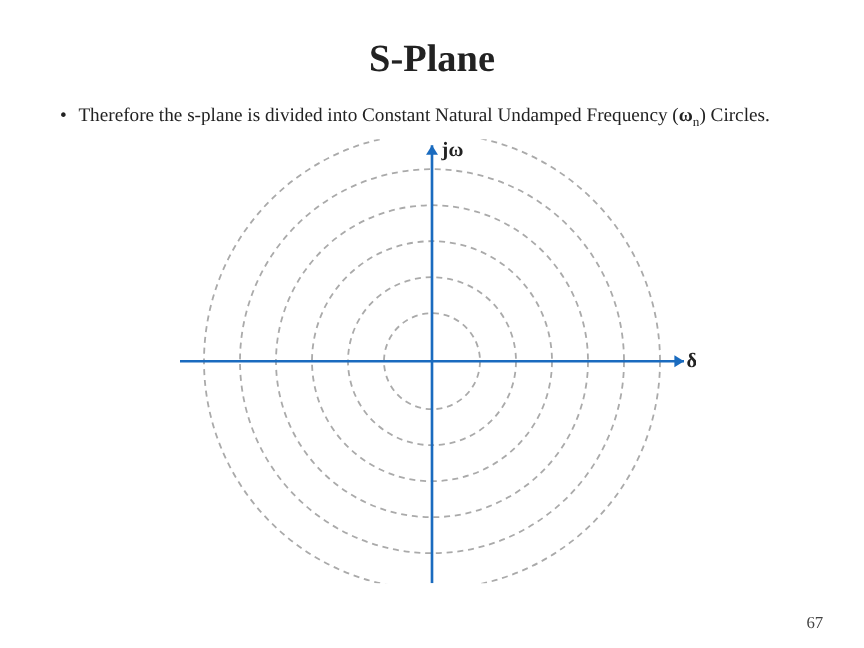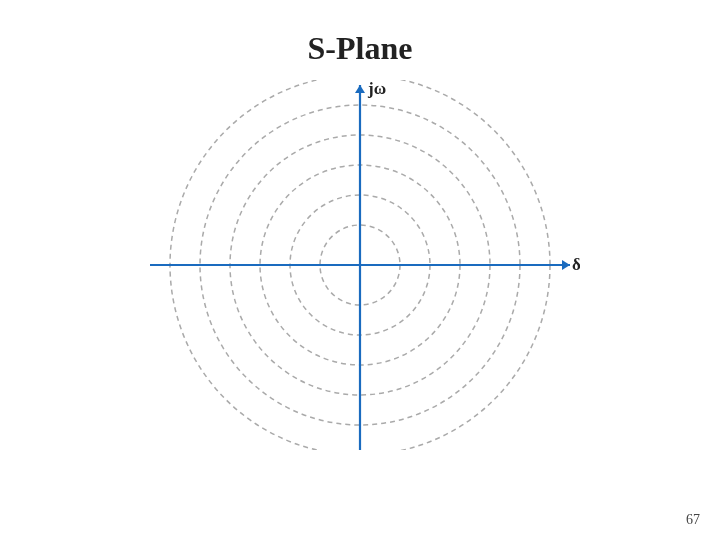--- a/index.html
+++ b/index.html
@@ -55,31 +55,35 @@
     .diagram-svg {
       position: absolute;
       left: 50%;
       top: 50%;
       transform: translate(-50%, -50%);
     }
 
     .page-number {
       position: absolute;
       bottom: 12px;
-      right: 20px;
+      right: 34px;
       font-size: 14px;
       color: #444;
     }
   </style>
 </head>
 <body>
 
 <div class="slide">
   <div class="title">S-Plane</div>
 
+  <div class="bullet-text">
+    <span class="bullet">•</span>
+    <span>Therefore  the  s-plane  is  divided  into  Constant  Natural  Undamped Frequency (</span><span><b>ω</b><sub>n</sub></span><span>) Circles.</span>
+  </div>
 
   <div class="diagram-area">
     <svg class="diagram-svg" width="440" height="370" viewBox="0 0 440 370">
 
       <circle cx="220" cy="185" r="40" fill="none" stroke="#aaaaaa" stroke-width="1.5" stroke-dasharray="5,4"></circle>
       <circle cx="220" cy="185" r="70" fill="none" stroke="#aaaaaa" stroke-width="1.5" stroke-dasharray="5,4"></circle>
       <circle cx="220" cy="185" r="100" fill="none" stroke="#aaaaaa" stroke-width="1.5" stroke-dasharray="5,4"></circle>
       <circle cx="220" cy="185" r="130" fill="none" stroke="#aaaaaa" stroke-width="1.5" stroke-dasharray="5,4"></circle>
       <circle cx="220" cy="185" r="160" fill="none" stroke="#aaaaaa" stroke-width="1.5" stroke-dasharray="5,4"></circle>
       <circle cx="220" cy="185" r="190" fill="none" stroke="#aaaaaa" stroke-width="1.5" stroke-dasharray="5,4"></circle>

